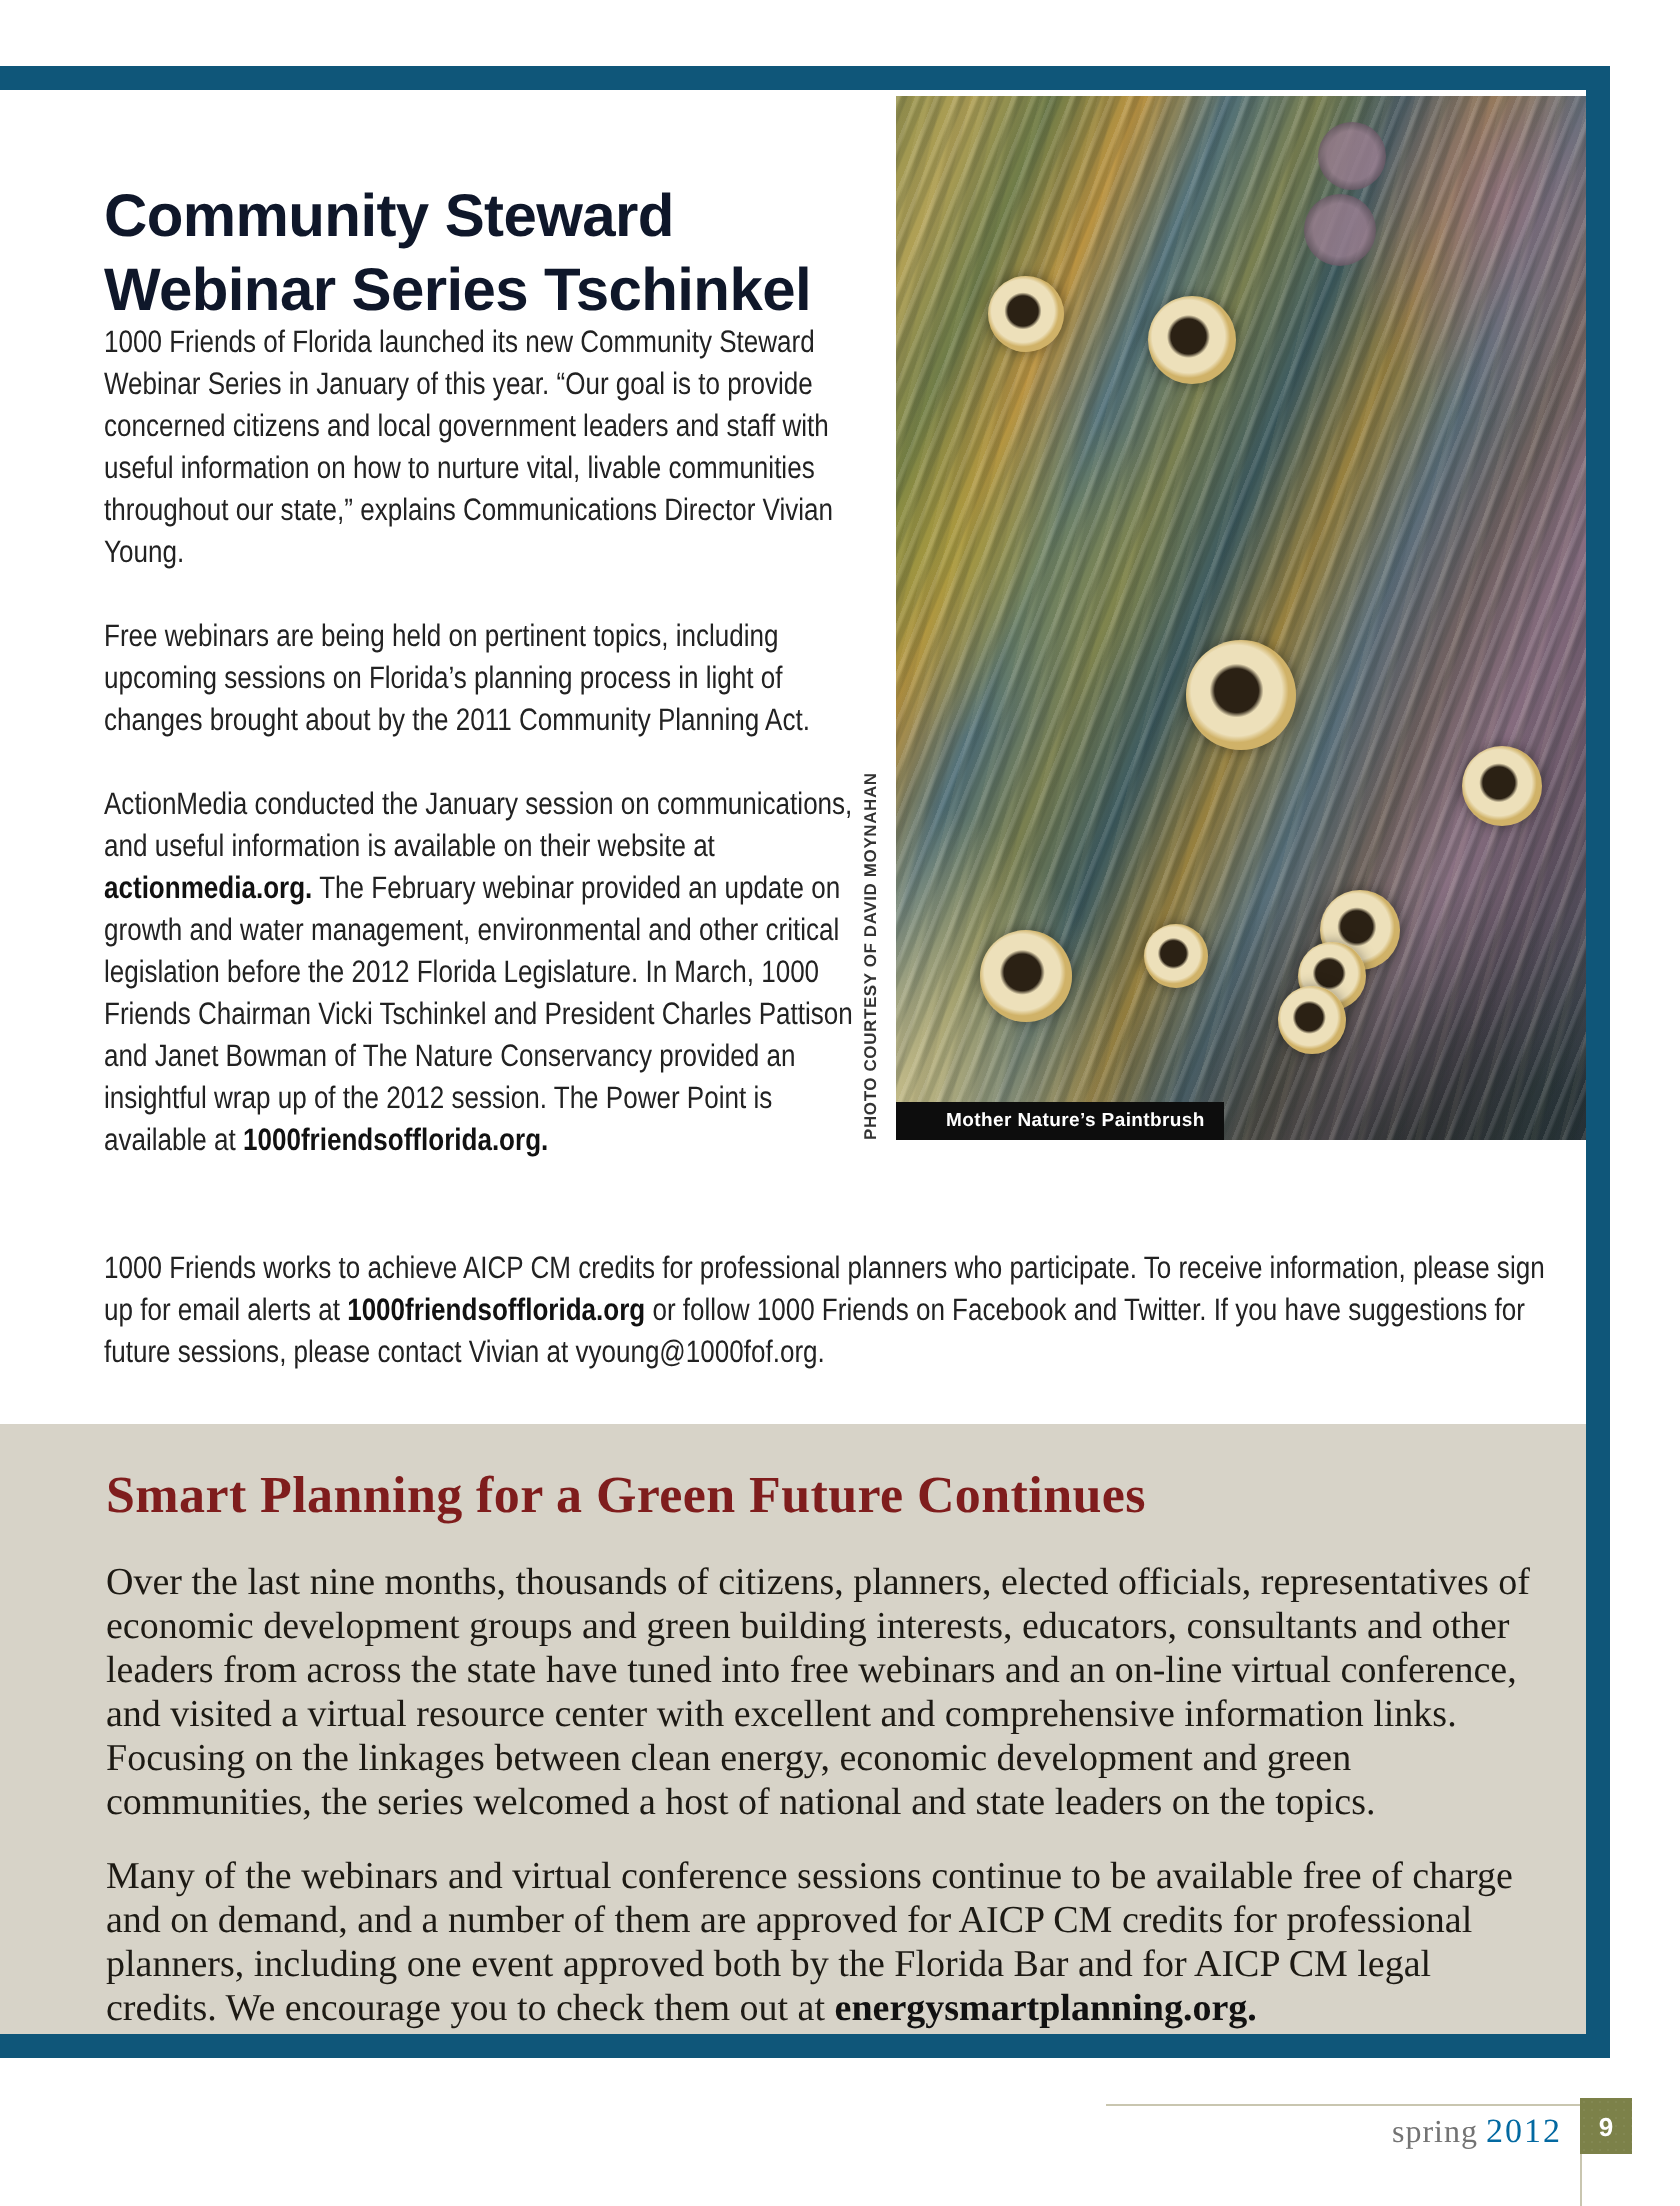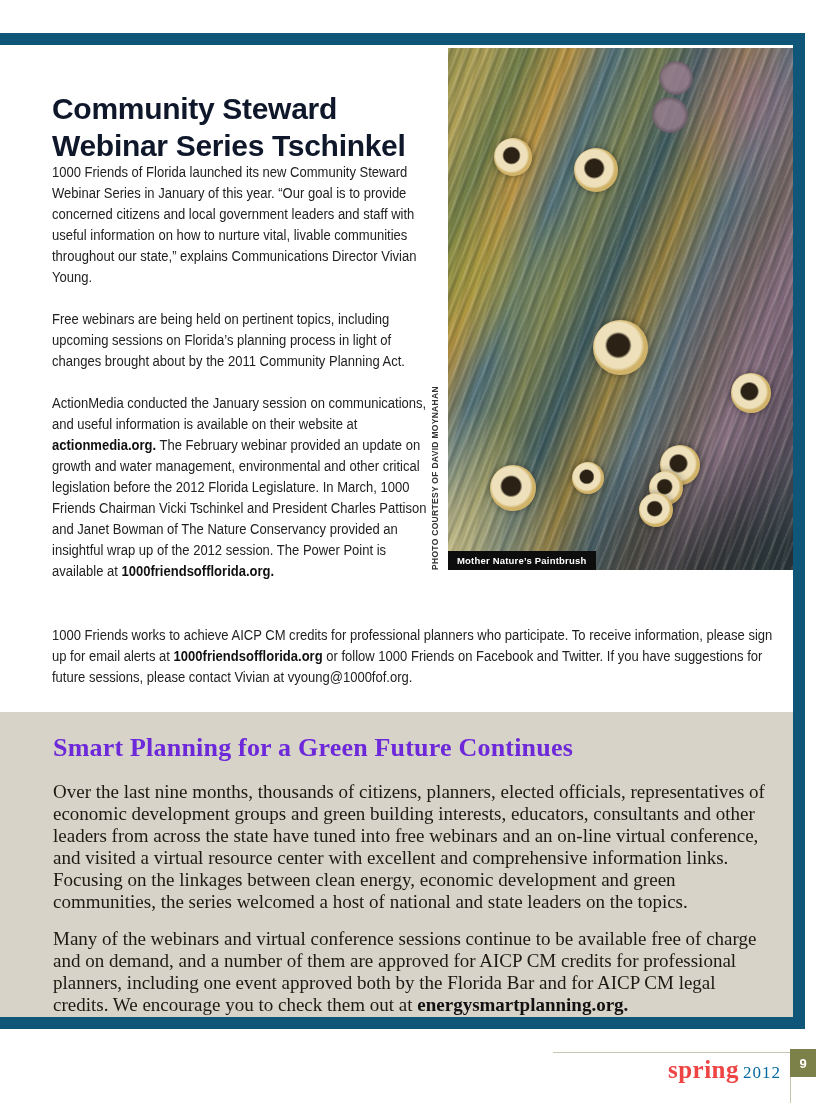--- a/index.html
+++ b/index.html
@@ -36,37 +36,37 @@
   .photo::before{content:"";position:absolute;inset:0;
       background:
         repeating-linear-gradient(112deg, rgba(255,255,255,.10) 0 1.5px, rgba(25,40,32,.14) 3px 5px, rgba(255,255,255,0) 6px 9px),
         repeating-linear-gradient(104deg, rgba(255,240,200,.06) 0 2px, rgba(20,30,40,.08) 4px 8px, rgba(255,255,255,0) 9px 14px);}
   .barn{position:absolute;border-radius:50%;
       background:radial-gradient(circle at 46% 46%, #2b2114 0 26%, #ede0ba 32% 54%, #d0b268 62% 76%, #8a6f33 84%, rgba(120,100,50,0) 98%);
       box-shadow:0 0 7px rgba(0,0,0,.4);}
   .knot{position:absolute;border-radius:50%;opacity:.8;
       background:radial-gradient(circle,#9b7e91 0 52%,#6d5a68 70%,rgba(40,30,40,.25) 86%,rgba(0,0,0,0) 100%);}
   .caption{position:absolute;left:0;top:503px;background:#0d0d0d;color:#fff;
-      font-size:9.5px;font-weight:bold;letter-spacing:.2px;padding:4px 10px 4px 9px;}
+      font-size:9.5px;font-weight:bold;letter-spacing:.2px;padding:4px 10px 4px 25px;}
   .credit{position:absolute;left:430px;top:386px;height:184px;
       writing-mode:vertical-rl;transform:rotate(180deg);
       font-size:8.5px;font-weight:bold;letter-spacing:.3px;color:#333;white-space:nowrap;}
 
   
   .smart{position:absolute;left:0;top:712px;width:793px;height:305px;background:#d7d3c8;box-sizing:border-box;
          padding:21px 40px 0 53px;}
   .smart h2{margin:0 0 18px 0;font-family:"Liberation Serif",serif;font-weight:600;
-            font-size:26px;letter-spacing:.2px;color:#6d28d9;}
+            font-size:26px;letter-spacing:.2px;color:#7f1d1d;}
   .smart p{margin:0 0 15px 0;font-family:"Liberation Serif",serif;font-size:19px;line-height:22px;color:#1d1a14;width:712px;}
 
   
   .rule{position:absolute;left:553px;top:1052px;width:237px;height:1px;background:#c9c6b0;}
   .season-wrap{position:absolute;left:553px;top:1056px;width:228px;text-align:right;
                font-family:"Liberation Serif",serif;}
-  .season{color:#ef4444;font-size:25px;letter-spacing:.5px;font-weight:bold;}
+  .season{color:#737373;font-size:16px;letter-spacing:.5px;}
   .year{color:#0369a1;font-size:17px;letter-spacing:1px;}
   .pagenum{position:absolute;left:790px;top:1049px;width:26px;height:28px;background:#7c8149;
       background-image:radial-gradient(rgba(255,255,255,.22) 11%, rgba(255,255,255,0) 13%);
       background-size:4px 4px;
       color:#fff;font-size:13px;font-weight:bold;display:flex;align-items:center;justify-content:center;}
   .tick{position:absolute;left:790px;top:1077px;width:1px;height:26px;background:#c9c6b0;}
 </style>
 </head>
 <body>
 

